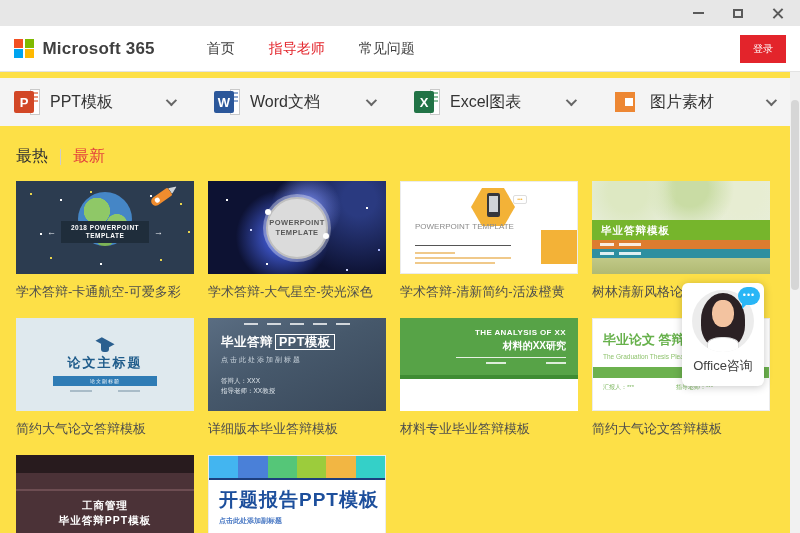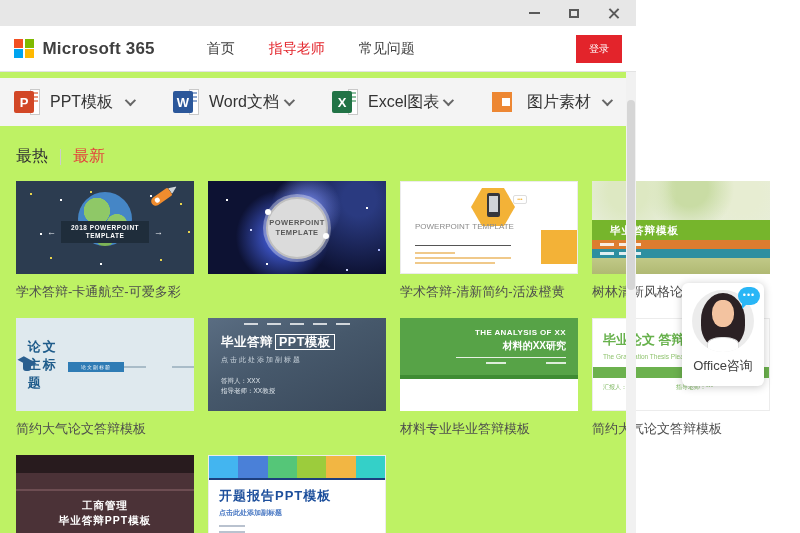--- a/index.html
+++ b/index.html
@@ -1,18 +1,18 @@
 <!DOCTYPE html>
 <html><head>
 <meta charset="utf-8">
 <style>
   * { margin:0; padding:0; box-sizing:border-box; }
   html,body { width:800px; height:533px; overflow:hidden; background:#fff;
     font-family:"Liberation Sans","DejaVu Sans",sans-serif; color:#333; }
-  .app { position:relative; width:636px; height:533px; background:#bef264; }
+  .app { position:relative; width:800px; height:533px; background:#fde047; }
 
   
   .titlebar { height:26px; background:#e7e7e7; display:flex; align-items:center;
     justify-content:flex-end; padding-right:14px; gap:24px; }
   .winbtn { width:16px; height:16px; display:flex; align-items:center; justify-content:center; cursor:default; }
   .minimize-glyph { width:11px; height:2px; background:#5a5a5a; }
   .maximize-glyph { width:10px; height:9px; border:2px solid #5a5a5a; }
   .close-glyph { position:relative; width:12px; height:12px; }
   .close-glyph::before,.close-glyph::after { content:""; position:absolute; left:5px; top:0;
     width:2px; height:13px; background:#5a5a5a; }
@@ -117,29 +117,29 @@
   .t3 .t3-orange { position:absolute; right:0; top:48px; width:36px; height:34px; background:#f3b237; }
 
   
   .t4 { display:flex; flex-direction:column;
     background:radial-gradient(circle at 20% 12%, #dde8c2 0 12%, transparent 30%),
       radial-gradient(circle at 55% 8%, #c9dca4 0 14%, transparent 34%),
       radial-gradient(circle at 85% 16%, #e7edd2 0 10%, transparent 30%),
       linear-gradient(#e8eedb 0 58%, #cdd496 70%, #b0b973 100%); }
   .t4 .sp { flex:1; }
   .t4 .t4-green { height:20px; background:#76b52c; color:#fff; font-size:10.5px; font-weight:bold;
-    line-height:20px; padding-left:18px; letter-spacing:1px; }
+    line-height:20px; padding-left:9px; letter-spacing:1px; }
   .t4 .t4-orange { height:9px; background:#dd7c2f; display:flex; align-items:center; padding-left:8px; gap:5px; }
   .t4 .t4-teal { height:9px; background:#2e8fa0; display:flex; align-items:center; padding-left:8px; gap:5px; }
   .microbar { display:inline-block; height:2.5px; background:rgba(255,255,255,.85); }
   .mb-s{width:14px;} .mb-m{width:22px;}
   .t4 .t4-bottom { height:16px; }
 
   
-  .t5 { background:#dfe9ee; display:flex; flex-direction:row; align-items:center; justify-content:center; }
+  .t5 { background:#dfe9ee; display:flex; flex-direction:column; align-items:center; justify-content:center; }
   .t5 .cap { position:relative; width:22px; height:14px; margin-bottom:2px; }
   .t5 .cap::before { content:""; position:absolute; left:2px; top:0; width:18px; height:9px;
     background:#2a5f8f; transform:scaleY(.55) rotate(45deg); }
   .t5 .cap::after { content:""; position:absolute; left:7px; top:6px; width:8px; height:8px;
     background:#2a5f8f; border-radius:0 0 3px 3px; }
   .t5 .t5-title { color:#1f5c8b; font-size:13px; font-weight:bold; letter-spacing:2px; }
   .t5 .t5-bar { margin-top:4px; width:104px; height:10px; background:#2f7cb5; color:#fff;
     font-size:5px; text-align:center; line-height:10px; letter-spacing:1px; }
   .t5 .t5-tiny { margin-top:4px; display:flex; gap:26px; }
   .t5 .t5-tiny i { width:22px; height:2px; background:#a9bcc8; display:block; }
@@ -177,21 +177,21 @@
   .t9 .t9-top { position:absolute; left:0; right:0; top:0; height:18px; background:#281b1e; }
   .t9 .t9-mid { position:absolute; left:0; right:0; top:34px; border-top:2px solid #6d4d52;
     border-bottom:2px solid #6d4d52; padding:7px 0; text-align:center; color:#fff;
     font-size:10.5px; font-weight:bold; line-height:15px; letter-spacing:1px; }
 
   
   .t10 { background:#fff; border:1px solid #ececec; display:flex; flex-direction:column; }
   .t10 .strip { display:flex; height:22px; }
   .t10 .strip i { flex:1; }
   .t10 .navline { height:2px; background:#1d3f7e; }
-  .t10 .t10-title { margin:7px 0 0 10px; color:#1d4f9c; font-size:13px; font-weight:bold; letter-spacing:1px; }
+  .t10 .t10-title { margin:7px 0 0 10px; color:#1d4f9c; font-size:19px; font-weight:bold; letter-spacing:1px; }
   .t10 .t10-sub { margin:3px 0 0 10px; color:#4a79c4; font-size:7px; font-weight:bold; }
   .t10 .t10-tiny { margin:7px 0 0 10px; display:flex; flex-direction:column; gap:4px; }
   .t10 .t10-tiny i { width:26px; height:2px; background:#b9c2cf; }
 
   
   .assistant { position:absolute; left:682px; top:283px; width:82px; height:103px; background:#fff;
     border-radius:6px; box-shadow:0 1px 8px rgba(0,0,0,.22); z-index:20; cursor:pointer; }
   .avatar { position:absolute; left:10px; top:7px; width:62px; height:62px; border-radius:50%;
     background:#ececec; overflow:hidden; }
   .avatar .hair { position:absolute; left:14%; top:5%; width:72%; height:88%; background:#2b2124;
@@ -320,20 +320,21 @@
     <div class="card">
       <div class="thumb t2">
         <span class="nebula-dots"></span>
         <div class="t2-circle">
           <span>POWERPOINT</span>
           <span>TEMPLATE</span>
           <span class="dot d1"></span>
             <span class="dot d2"></span>
         </div>
       </div>
+      <div class="caption">学术答辩-大气星空-荧光深色</div>
     </div>
 
     <div class="card">
       <div class="thumb t3">
         <span class="hex"></span>
         <span class="phone"></span>
         <span class="t3-bubble">•••</span>
         <div class="t3-title">
           <span>POWERPOINT</span> <span>TEMPLATE</span>
         </div>
@@ -389,20 +390,21 @@
           </div>
         <div class="t6-title">
           <span>毕业答辩</span><span class="boxed">PPT模板</span>
         </div>
         <div class="t6-sub">点击此处添加副标题</div>
         <div class="t6-rows">
           <div>答辩人：XXX</div>
           <div>指导老师：XX教授</div>
         </div>
       </div>
+      <div class="caption">详细版本毕业答辩模板</div>
     </div>
 
     <div class="card">
       <div class="thumb t7">
         <div class="t7-green">
           <div class="t7-en">THE ANALYSIS OF XX</div>
           <div class="t7-cn">材料的XX研究</div>
           <div class="t7-rule"></div>
           <div class="t7-tiny">
               <i></i>

